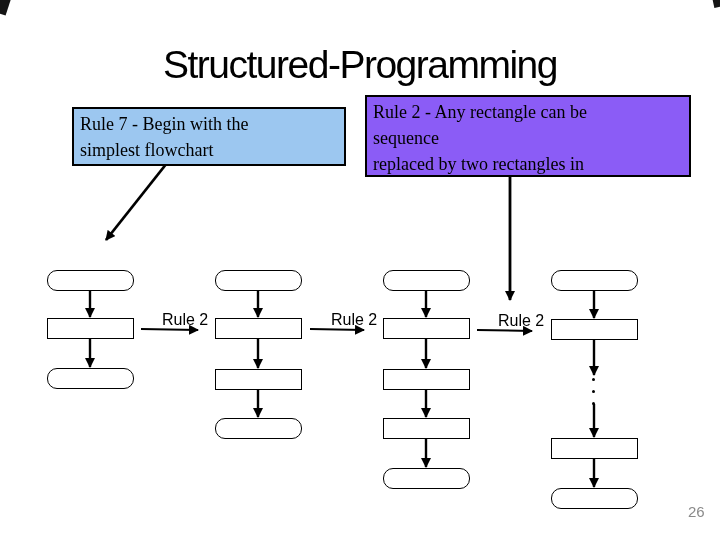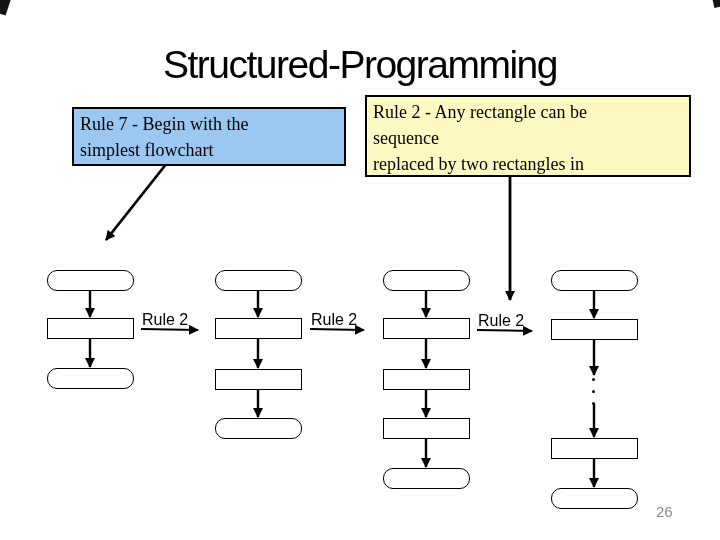--- a/index.html
+++ b/index.html
@@ -14,22 +14,22 @@
   .callout{position:absolute;border:2px solid #000;box-sizing:border-box;
            font-family:"Liberation Serif",serif;font-size:18px;line-height:26px;
            padding:2px 6px;color:#000;}
   #callout-rule1{left:72px;top:107px;width:274px;height:59px;}
   #callout-rule2{left:365px;top:95px;width:326px;height:82px;}
   .shape{position:absolute;width:87px;height:21px;border:1.5px solid #000;
          background:#fff;box-sizing:border-box;}
   .terminator{border-radius:10px;}
   .process{border-radius:0;}
   .dot{position:absolute;width:3px;height:3px;background:#000;border-radius:50%;}
-  .step-label{position:absolute;font-size:16px;line-height:20px;color:#000;}
-  .page-number{position:absolute;left:656px;top:503px;font-size:15px;color:#8a8a8a;}
+  .step-label{position:absolute;font-size:16px;line-height:20px;color:#000;margin-left:20px;}
+  .page-number{position:absolute;left:688px;top:503px;font-size:15px;color:#8a8a8a;}
 </style>
 </head>
 <body>
 
 <div class="slide">
   <div class="corner-tl"></div>
   <div class="corner-tr"></div>
 
   <div class="title">Structured-Programming</div>
 
@@ -82,20 +82,20 @@
       <div class="step-label" style="left: 142px; top: 310px;">Rule 2</div>
       <div class="step-label" style="left: 311px; top: 310px;">Rule 2</div>
       <div class="step-label" style="left: 478px; top: 311px;">Rule 2</div>
     </div>
 
   <div class="callout" id="callout-rule1" style="background: rgb(156, 199, 240); border-color: rgb(0, 0, 0);">
     <div>Rule 7 - Begin with the</div>
     <div>simplest flowchart</div>
   </div>
 
-  <div class="callout" id="callout-rule2" style="background: #fef9c3; border-color: rgb(0, 0, 0);">
+  <div class="callout" id="callout-rule2" style="background: #8b5cf6; border-color: rgb(0, 0, 0);">
     <div>Rule 2 - Any rectangle can be</div>
     <div>sequence</div>
     <div>replaced by two rectangles in</div>
   </div>
 
   <div class="page-number">26</div>
 </div>
 
 </body></html>

